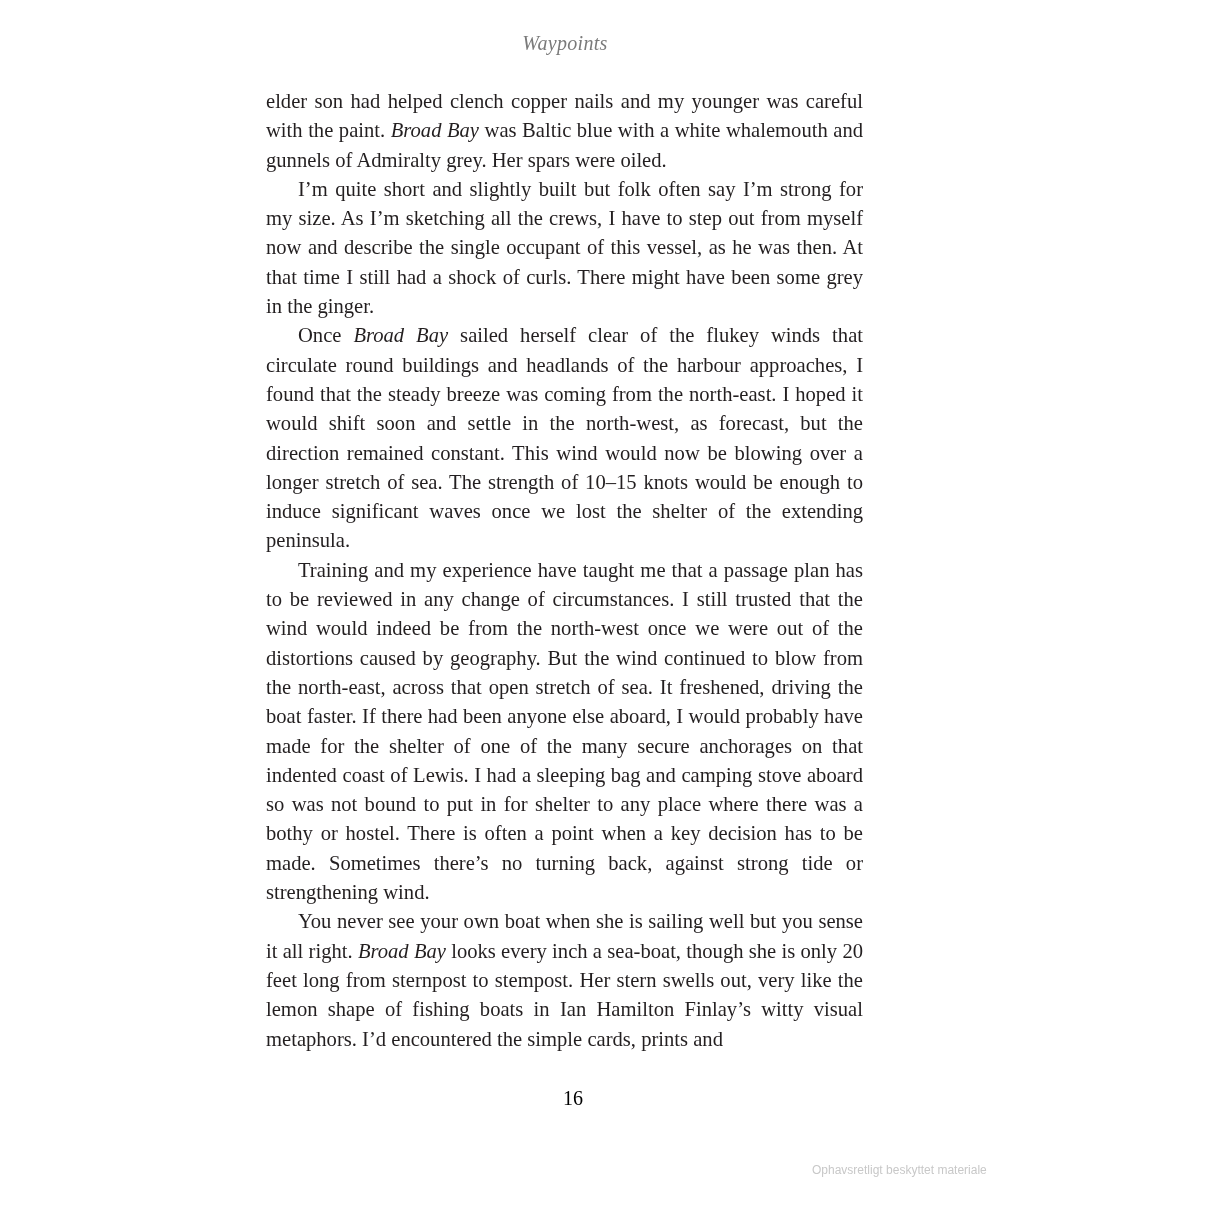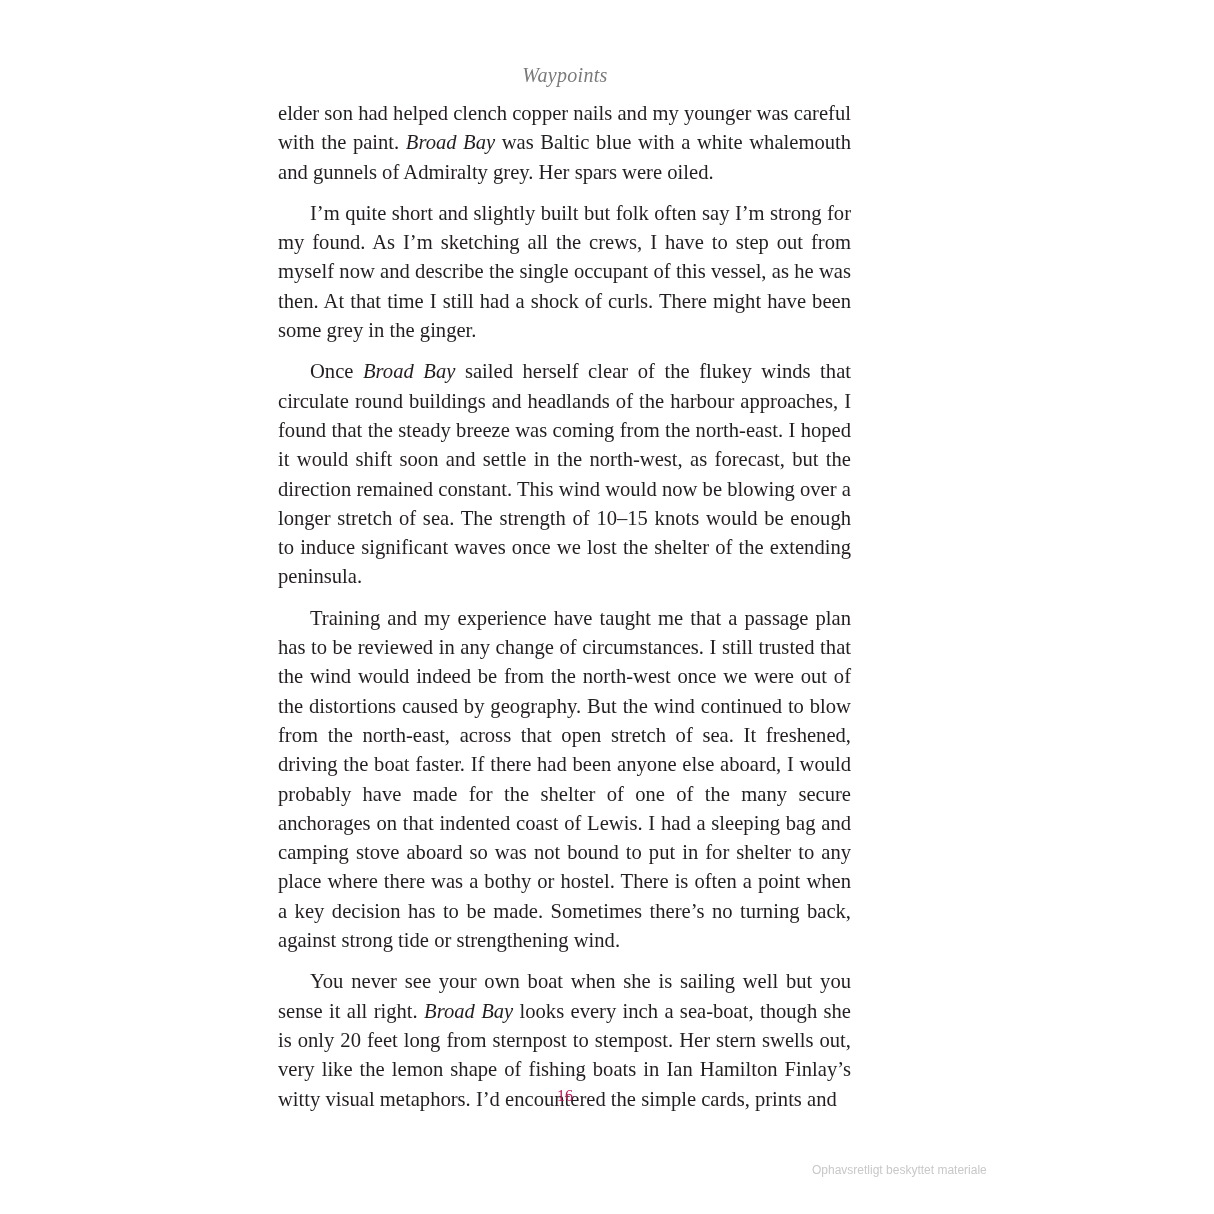--- a/index.html
+++ b/index.html
@@ -18,71 +18,70 @@
     .running-head {
       position: absolute;
       top: 32px;
       left: 0;
       width: 1130px;
       text-align: center;
       font-style: italic;
       font-size: 20px;
       color: #7a7a7a;
       letter-spacing: 0.3px;
-      margin-top: 32px;
     }
     .text-block {
       position: absolute;
       top: 87px;
       left: 266px;
       width: 597px;
       font-size: 20.6px;
       line-height: 29.3px;
       text-align: justify;
       hyphens: none;
     }
     .text-block p {
-      margin: 12px;
+      margin: 0;
       text-indent: 32px;
     }
     .text-block p.no-indent {
       text-indent: 0;
     }
     .text-block em {
       font-style: italic;
     }
     .folio {
       position: absolute;
       top: 1087px;
-      left: 0;
+      left: 8px;
       width: 1130px;
       text-align: center;
-      font-size: 16px;
-      color: #be185d;
+      font-size: 20px;
+      color: #000000;
     }
     .watermark {
       position: absolute;
       top: 1163px;
       left: 812px;
       font-family: "Liberation Sans", "DejaVu Sans", sans-serif;
       font-size: 12px;
       color: #c8c8c8;
     }
   </style>
 </head>
 <body>
 
 <div class="running-head">Waypoints</div>
 
 <div class="text-block">
   <p class="no-indent">
     <span>elder son had helped clench copper nails and my younger was careful with the paint. </span><em>Broad Bay</em><span> was Baltic blue with a white whalemouth and gunnels of Admiralty grey. Her spars were oiled.</span>
   </p>
   <p>
-    <span>I’m quite short and slightly built but folk often say I’m strong for my found. As I’m sketching all the crews, I have to step out from myself now and describe the single occupant of this vessel, as he was then. At that time I still had a shock of curls. There might have been some grey in the ginger.</span>
+    <span>I’m quite short and slightly built but folk often say I’m strong for my size. As I’m sketching all the crews, I have to step out from myself now and describe the single occupant of this vessel, as he was then. At that time I still had a shock of curls. There might have been some grey in the ginger.</span>
   </p>
   <p>
     <span>Once </span><em>Broad Bay</em><span> sailed herself clear of the flukey winds that circulate round buildings and headlands of the harbour approaches, I found that the steady breeze was coming from the north-east. I hoped it would shift soon and settle in the north-west, as forecast, but the direction remained constant. This wind would now be blowing over a longer stretch of sea. The strength of 10–15 knots would be enough to induce significant waves once we lost the shelter of the extending peninsula.</span>
   </p>
   <p>
     <span>Training and my experience have taught me that a passage plan has to be reviewed in any change of circumstances. I still trusted that the wind would indeed be from the north-west once we were out of the distortions caused by geography. But the wind continued to blow from the north-east, across that open stretch of sea. It freshened, driving the boat faster. If there had been anyone else aboard, I would probably have made for the shelter of one of the many secure anchorages on that indented coast of Lewis. I had a sleeping bag and camping stove aboard so was not bound to put in for shelter to any place where there was a bothy or hostel. There is often a point when a key decision has to be made. Sometimes there’s no turning back, against strong tide or strengthening wind.</span>
   </p>
   <p>
     <span>You never see your own boat when she is sailing well but you sense it all right. </span><em>Broad Bay</em><span> looks every inch a sea-boat, though she is only 20 feet long from sternpost to stempost. Her stern swells out, very like the lemon shape of fishing boats in Ian Hamilton Finlay’s witty visual metaphors. I’d encountered the simple cards, prints and</span>
   </p>

